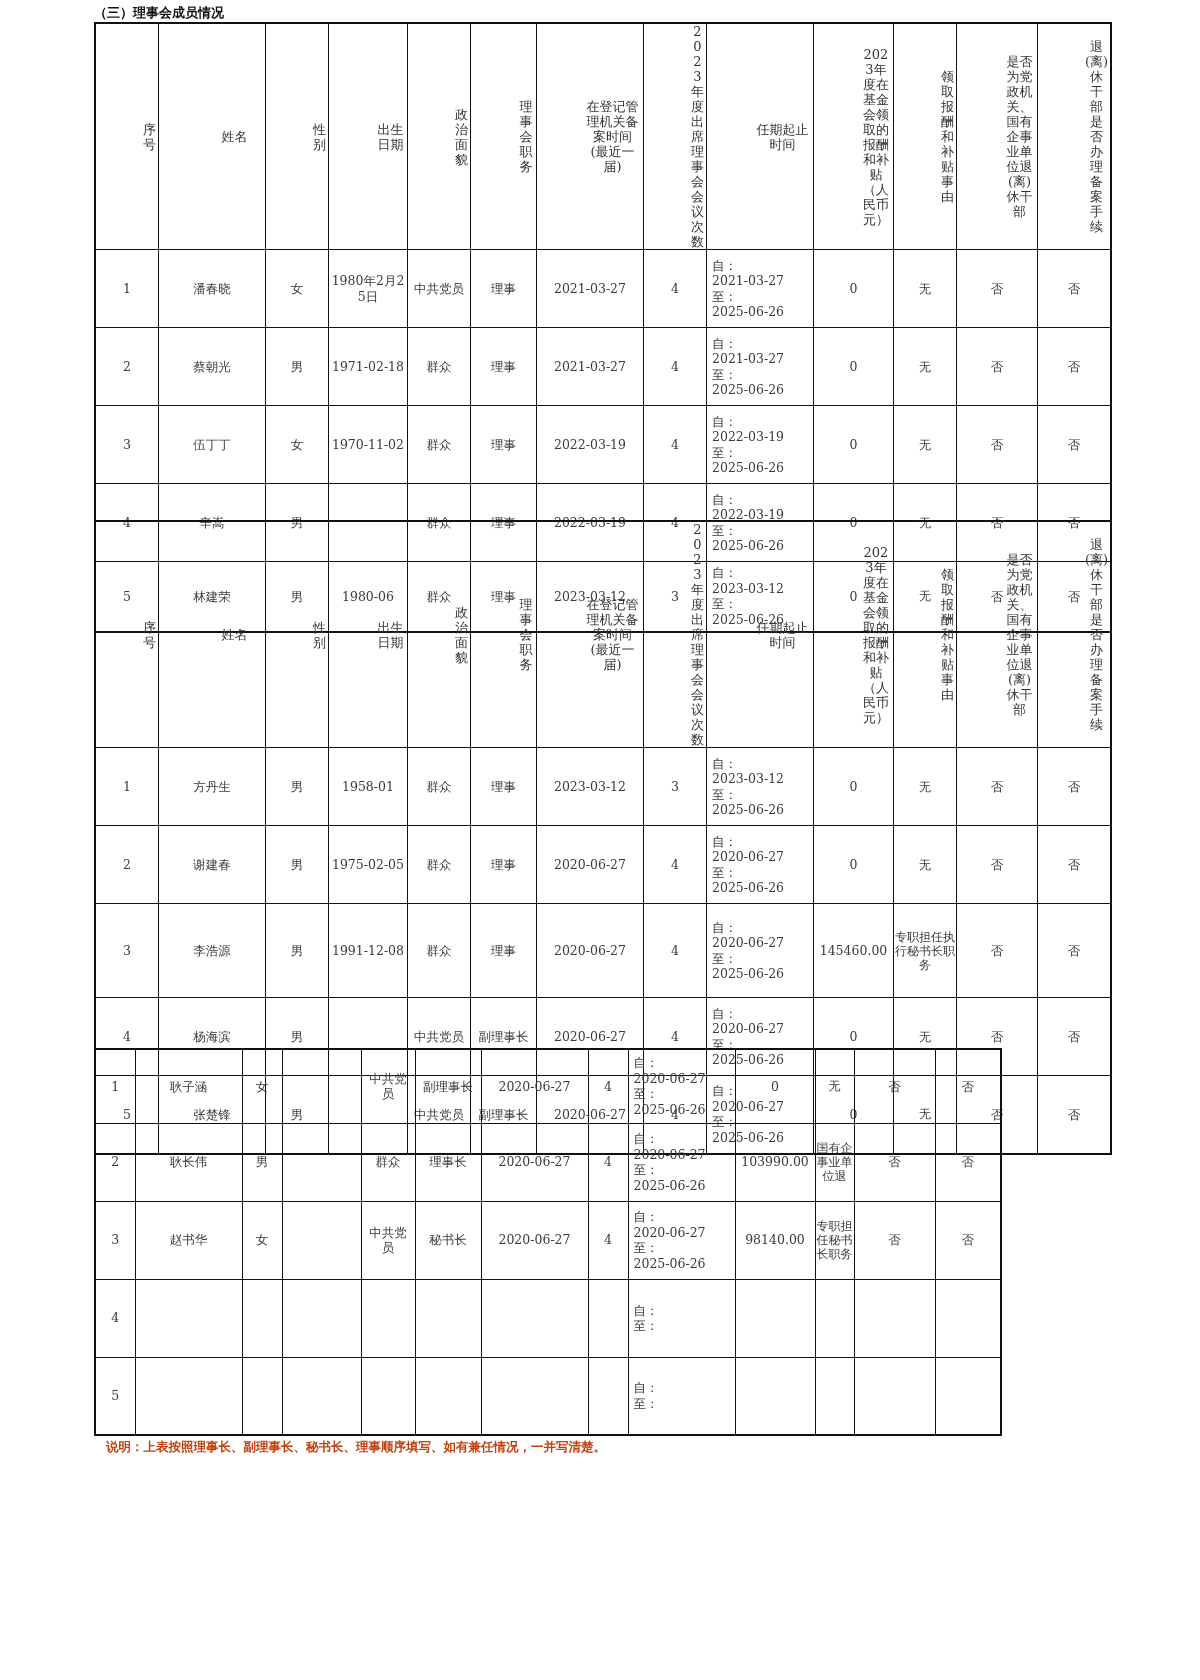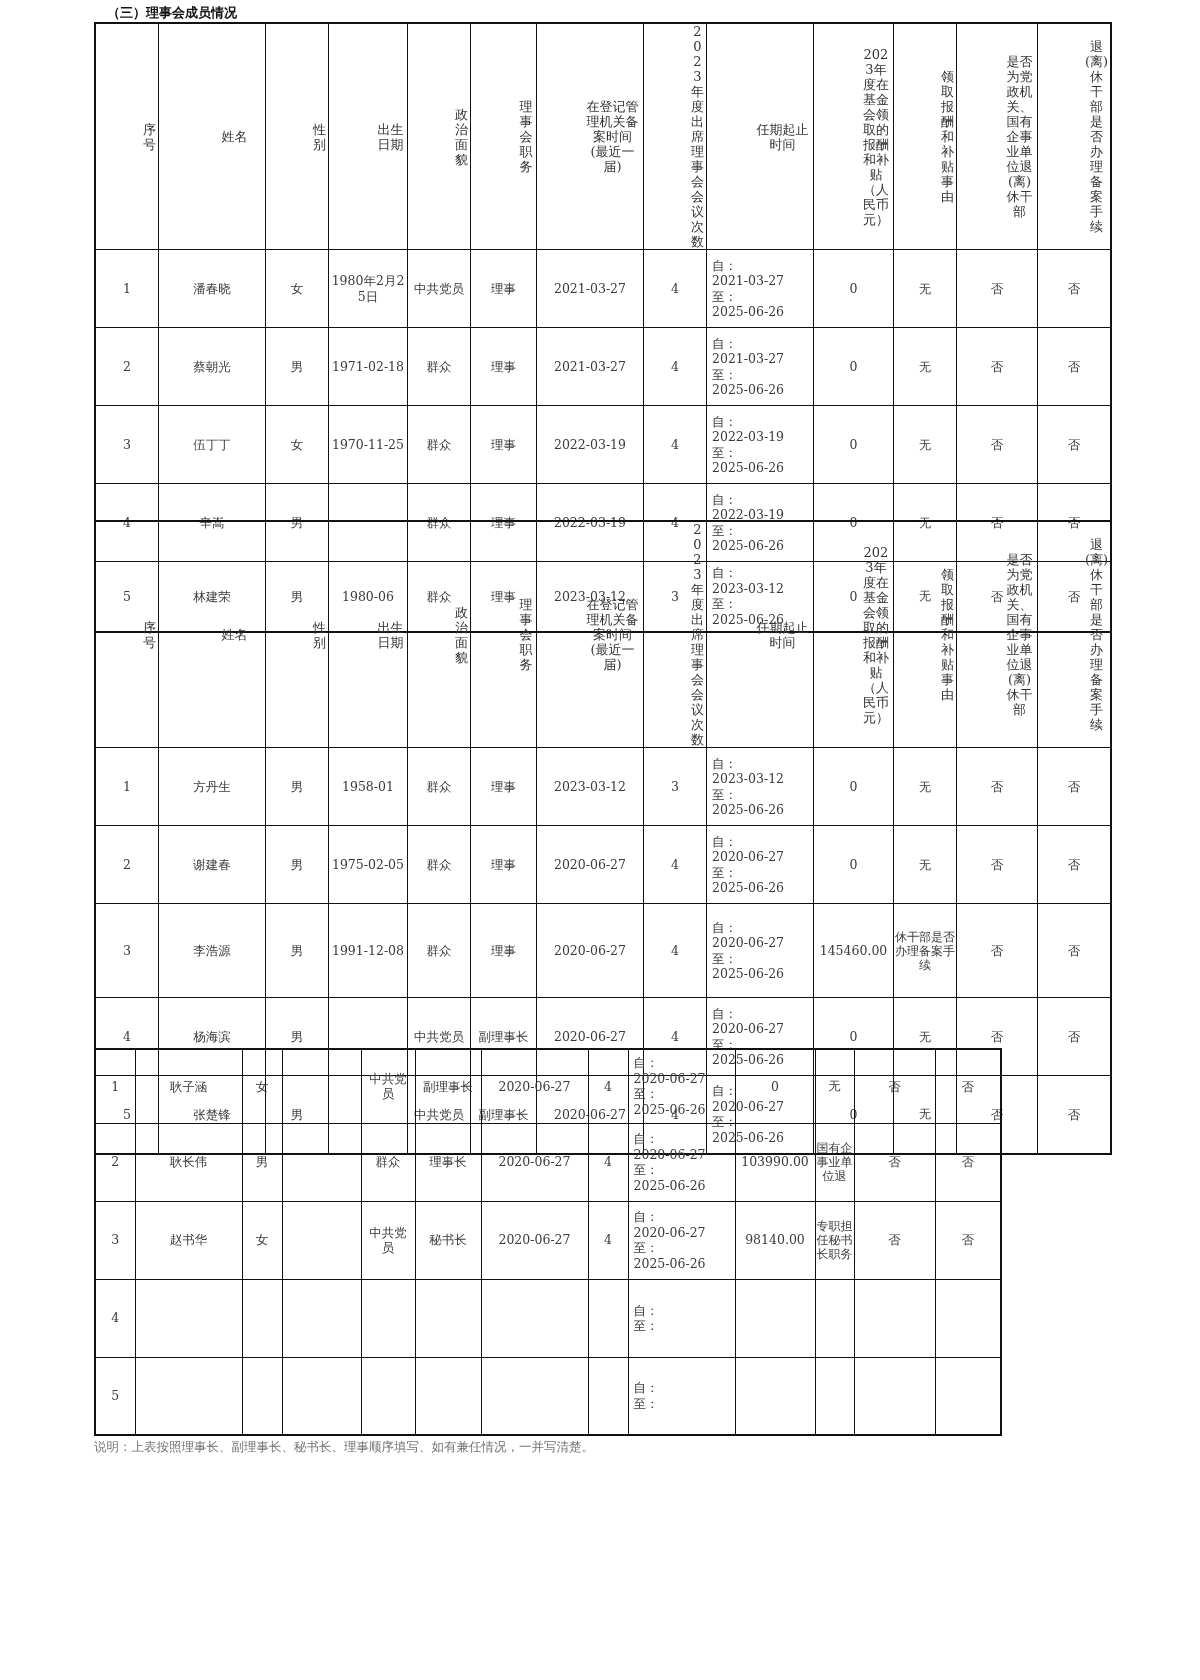--- a/index.html
+++ b/index.html
@@ -2,44 +2,44 @@
 <html><head>
 <meta charset="utf-8">
 <style>
   html, body { margin: 0; padding: 0; background: #ffffff; }
   body {
     width: 1200px; height: 1680px; position: relative; overflow: hidden;
     font-family: "DejaVu Serif", "Liberation Serif", serif;
     color: #333;
   }
   .section-title {
-    position: absolute; left: 107px; top: 4px;
+    position: absolute; left: 94px; top: 4px;
     font-family: "DejaVu Sans", "Liberation Sans", sans-serif;
     font-weight: bold; font-size: 13px; color: #111;
   }
   .tbl {
     position: absolute; left: 94px;
     border-collapse: collapse; table-layout: fixed;
     border: 2px solid #111;
   }
   .tbl td, .tbl th {
     border: 1.5px solid #111;
     text-align: center; vertical-align: middle;
     font-size: 12.5px; line-height: 15.5px; font-weight: normal;
     color: #3a3a3a; padding: 0 2px; overflow: hidden;
     word-break: break-all;
   }
   .tbl th { color: #333; font-size: 13px; line-height: 15px; padding-left: 47px; }
   .term { text-align: left !important; padding-left: 5px !important; line-height: 15.5px; }
   .term span { display: block; }
   .reason { font-size: 12px !important; line-height: 14px !important; padding: 0 1px !important; }
   .note {
-    position: absolute; left: 94px; top: 1439px;
+    position: absolute; left: 106px; top: 1439px;
     font-family: "DejaVu Sans", "Liberation Sans", sans-serif;
-    font-weight: normal; font-size: 12.5px; color: #737373;
+    font-weight: bold; font-size: 12.5px; color: #c2410c;
   }
 </style>
 </head>
 <body>
 
 <div class="section-title">（三）理事会成员情况</div>
 
 <table class="tbl" id="t0" style="top:22px;">
   <colgroup>
     <col style="width:40px">
@@ -111,21 +111,21 @@
     </td>
     <td>0</td>
     <td class="reason">无</td>
     <td>否</td>
     <td>否</td>
   </tr>
       <tr style="height: 78px;">
     <td>3</td>
     <td>伍丁丁</td>
     <td>女</td>
-    <td>1970-11-25</td>
+    <td>1970-11-02</td>
     <td>群众</td>
     <td>理事</td>
     <td>2022-03-19</td>
     <td>4</td>
     <td class="term">
       <span>自：</span>
       <span>2022-03-19</span>
       <span>至：</span>
       <span>2025-06-26</span>
     </td>
@@ -260,21 +260,21 @@
     <td>理事</td>
     <td>2020-06-27</td>
     <td>4</td>
     <td class="term">
       <span>自：</span>
       <span>2020-06-27</span>
       <span>至：</span>
       <span>2025-06-26</span>
     </td>
     <td>145460.00</td>
-    <td class="reason">休干部是否办理备案手续</td>
+    <td class="reason">专职担任执行秘书长职务</td>
     <td>否</td>
     <td>否</td>
   </tr>
       <tr style="height: 78px;">
     <td>4</td>
     <td>杨海滨</td>
     <td>男</td>
     <td></td>
     <td>中共党员</td>
     <td>副理事长</td>

